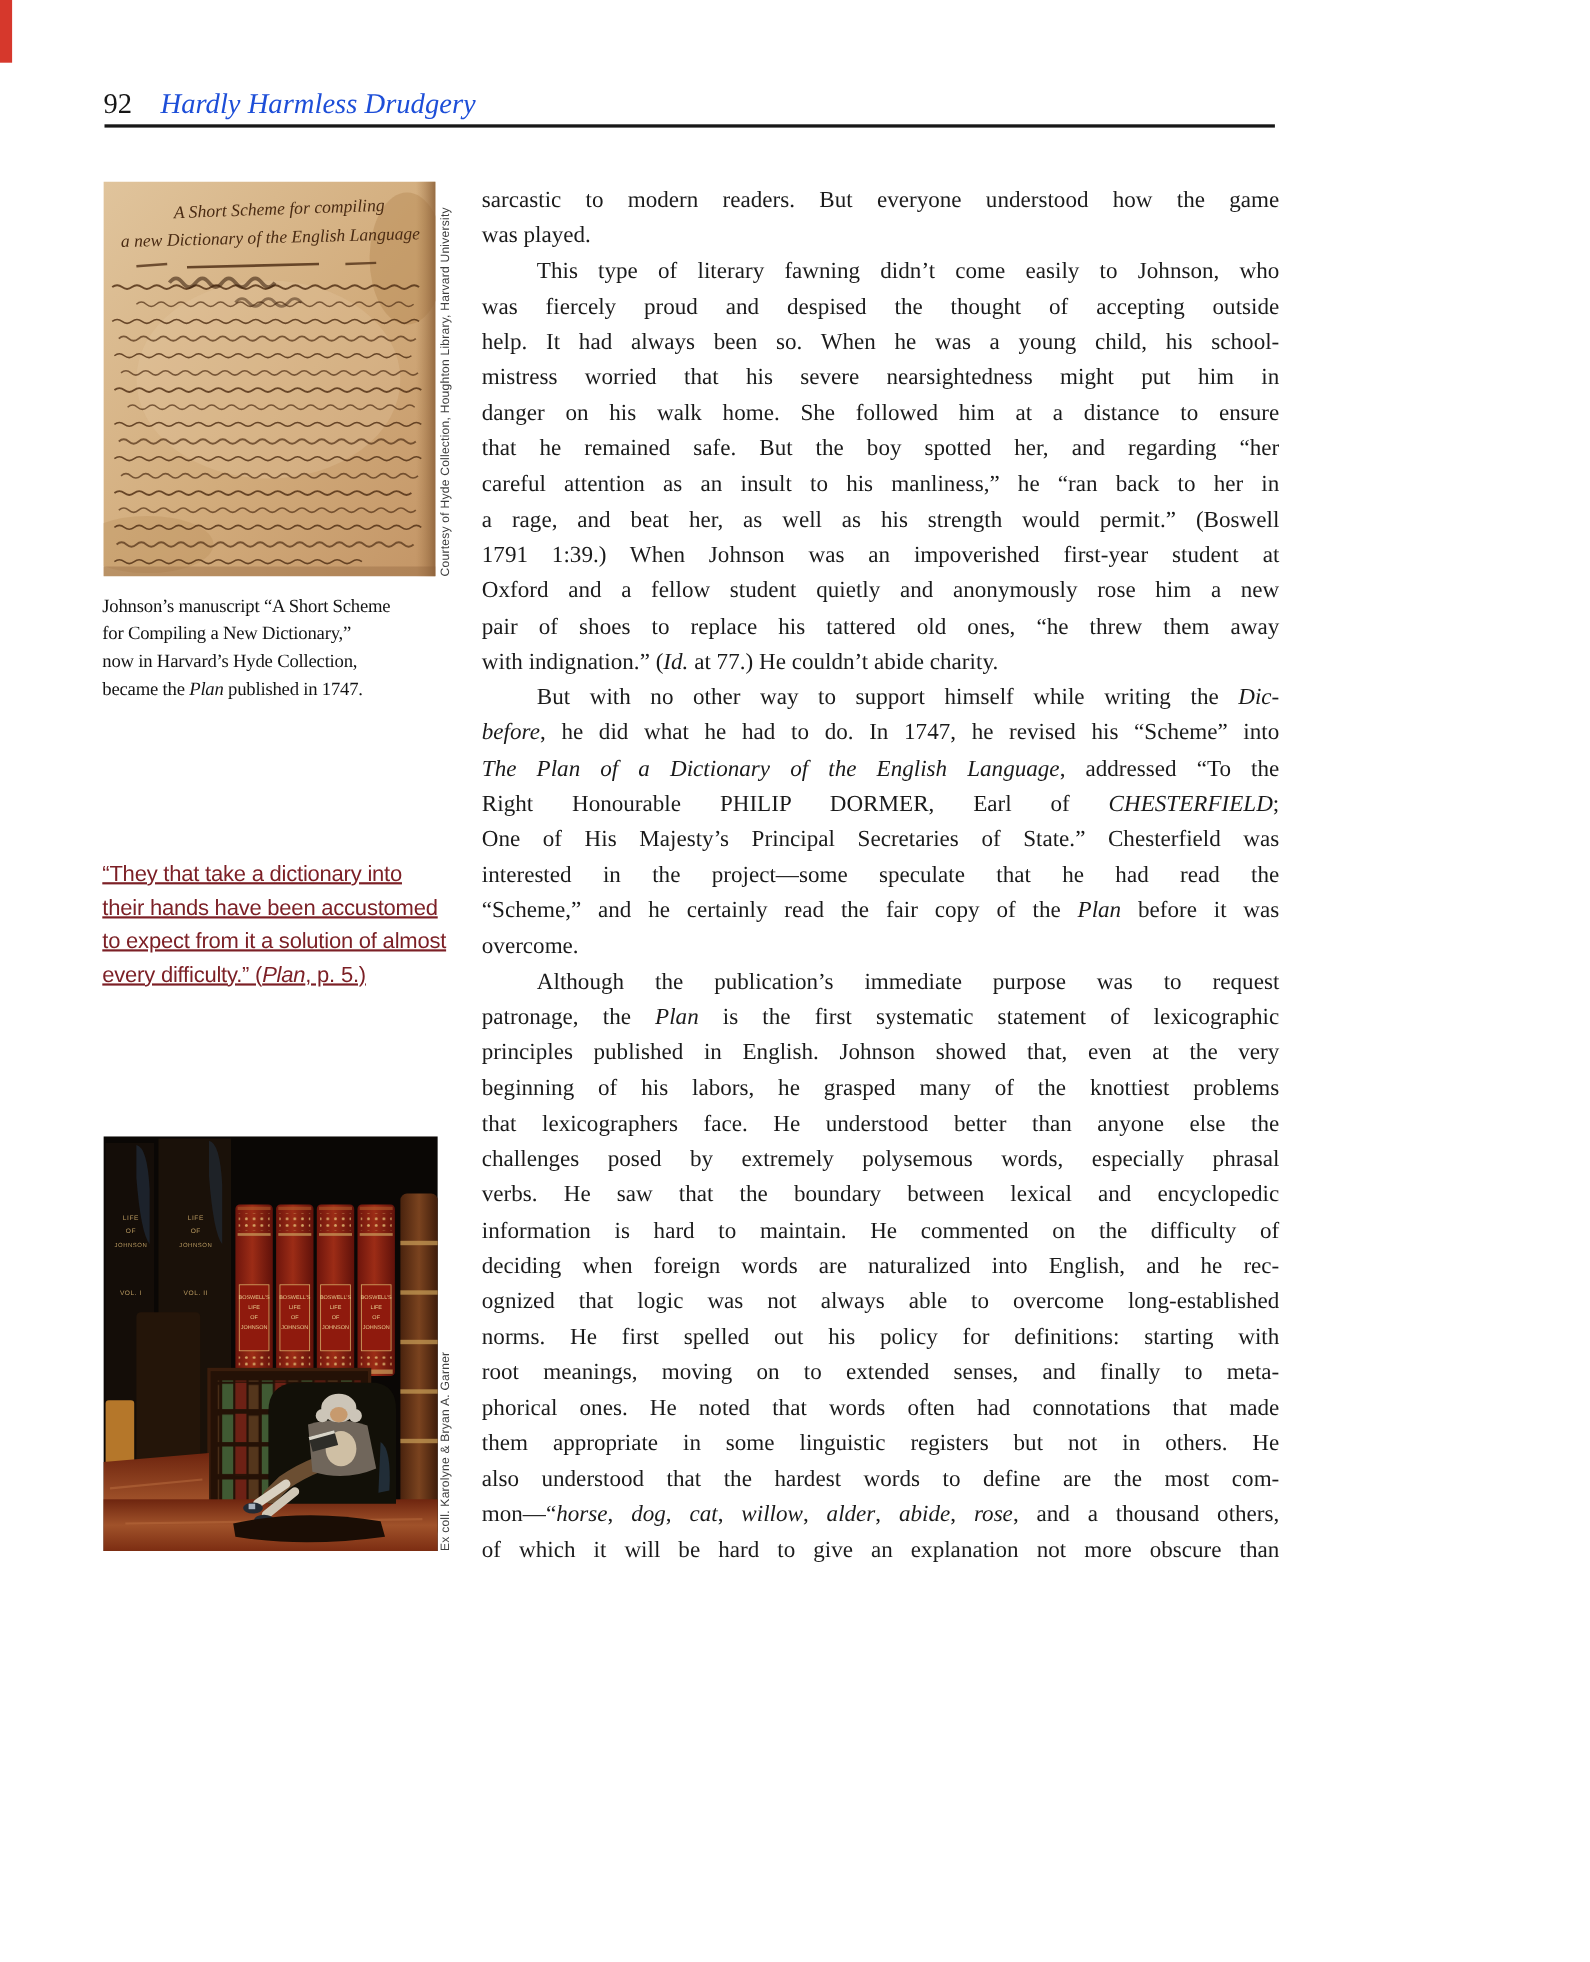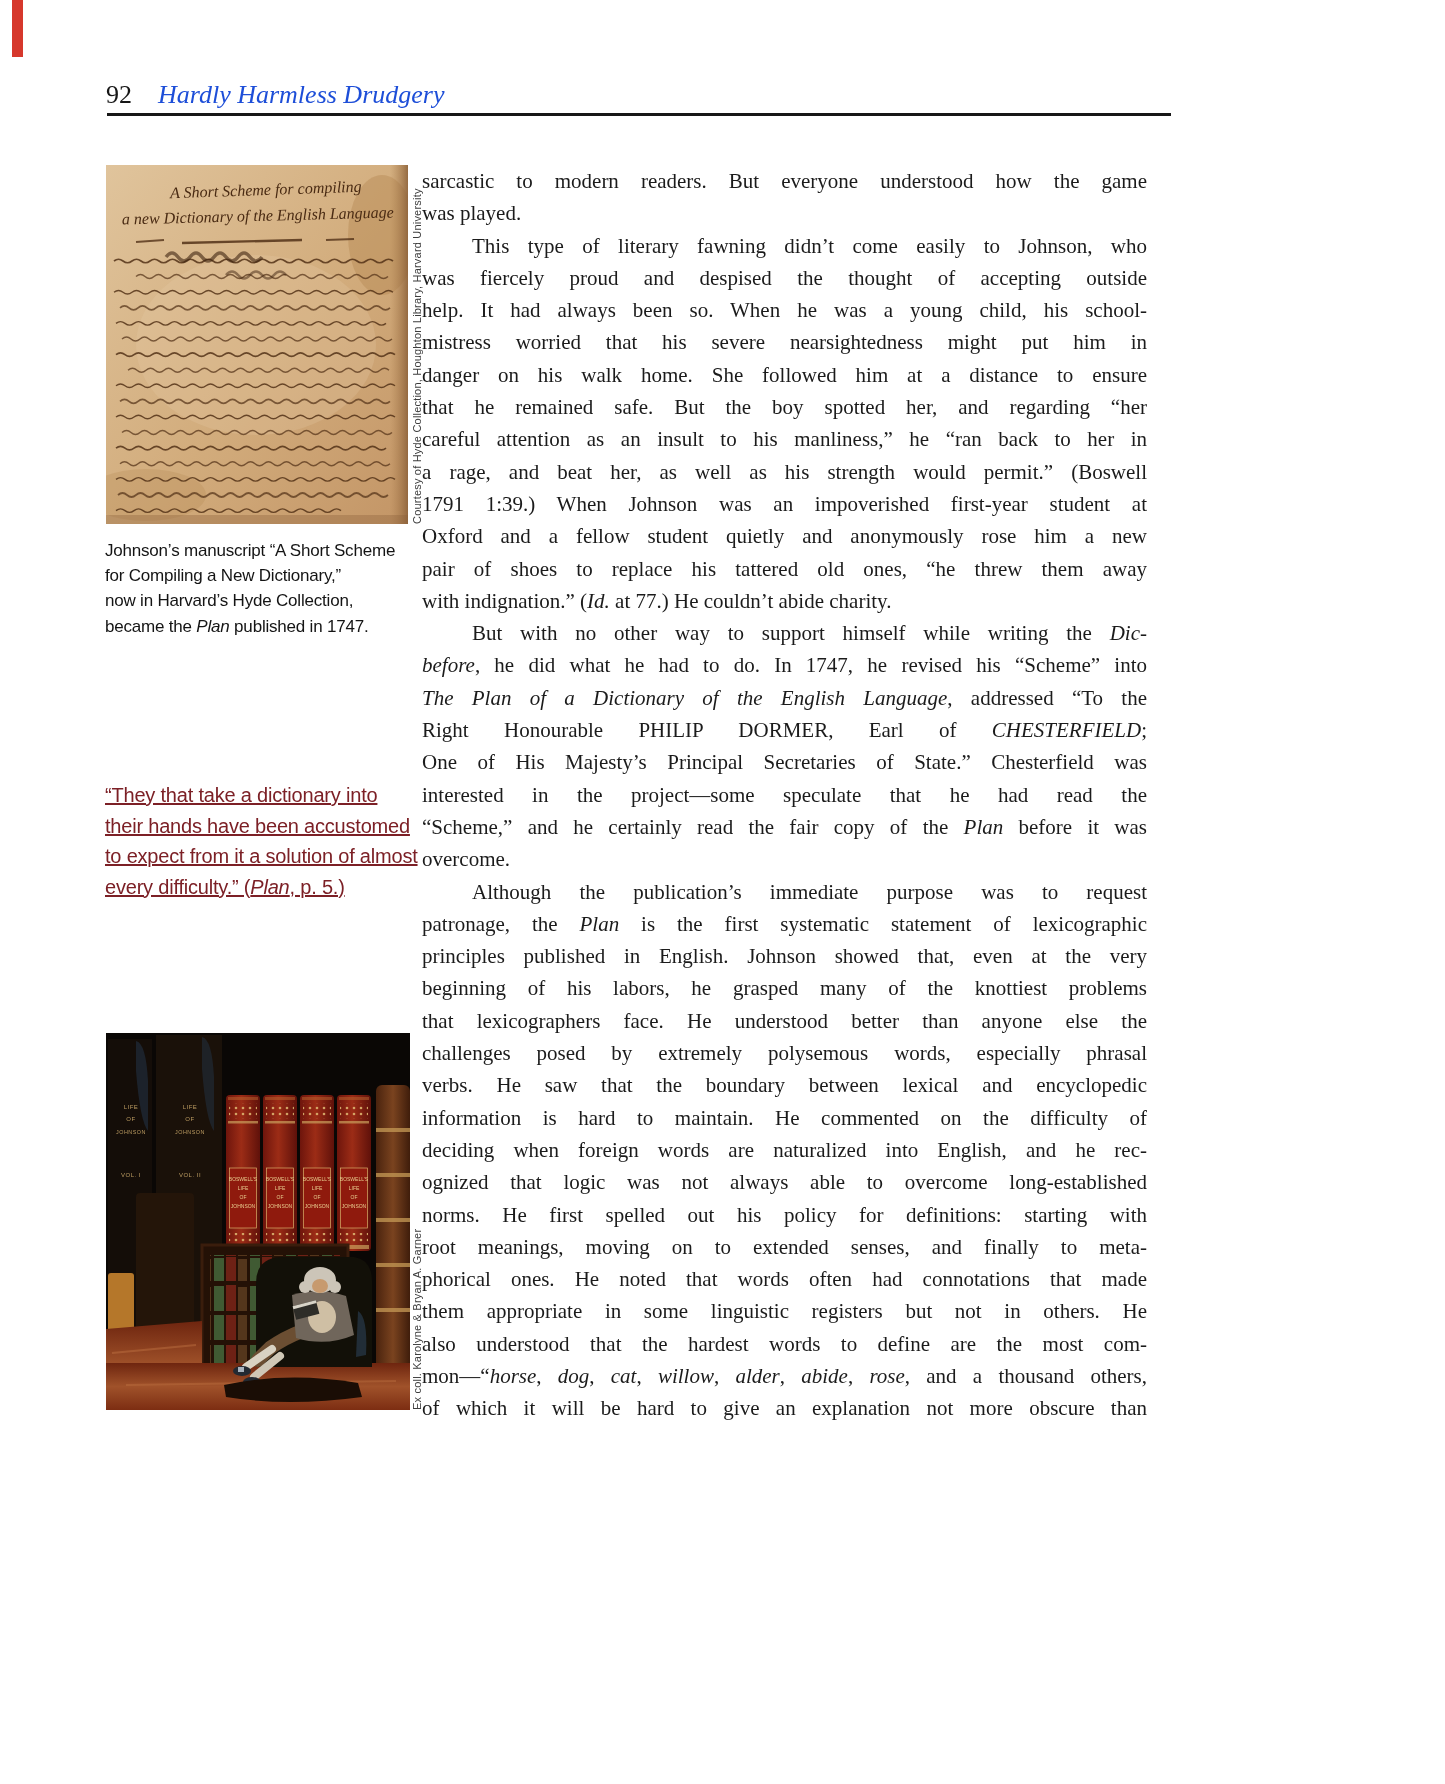--- a/index.html
+++ b/index.html
@@ -1,17 +1,17 @@
 <!DOCTYPE html>
 <html><head>
 <meta charset="utf-8">
 <style>
   html,body{margin:0;padding:0;background:#ffffff;}
   #page{position:relative;width:1225px;height:1784px;background:#ffffff;overflow:hidden;
-        font-family:"Liberation Serif",serif;color:#1b1b1b;margin-left:12px;}
+        font-family:"Liberation Serif",serif;color:#1b1b1b;}
   .abs{position:absolute;}
 
   
   #redtab{left:0;top:0;width:11px;height:57px;background:#d6382c;}
 
   
   #pagenum{left:94px;top:80px;font-size:26px;color:#161616;}
   #runhead{left:146px;top:80px;font-size:26px;font-style:italic;color:#1d4ed8;}
   #hrule{left:95px;top:113px;width:1064px;height:3px;background:#171717;}
 
@@ -19,31 +19,31 @@
   #fig1{left:94px;top:165px;width:302px;height:359px;}
   #fig2{left:94px;top:1033px;width:304px;height:377px;}
   #fig1 svg,#fig2 svg{display:block;width:100%;height:100%;}
 
   .vcred{font-family:"Liberation Sans",sans-serif;font-size:11px;color:#3d3d3d;
          writing-mode:vertical-rl;transform:rotate(180deg);letter-spacing:.2px;}
   #cred1{left:399px;top:165px;width:16px;height:359px;}
   #cred2{left:399px;top:1033px;width:16px;height:377px;}
 
   
-  #cap{left:93px;top:538px;width:320px;font-family:Liberation Sans, sans-serif;
+  #cap{left:93px;top:538px;width:320px;font-family:Liberation Serif, serif;
        font-size:17px;letter-spacing:-0.2px;color:#141414;}
   #cap .tline{line-height:25.2px;text-align:left;}
 
   
   #pq{left:93px;top:780px;width:356px;font-family:"Liberation Sans",sans-serif;
       font-size:20px;letter-spacing:-0.2px;color:#7c2026;}
   #pq .tline{line-height:30.5px;text-align:left;text-decoration:underline;}
 
   
-  #bodycol{left:410px;top:165px;width:725px;}
+  #bodycol{left:438px;top:165px;width:725px;}
   #bodycol .tline{height:32.3px;line-height:32.3px;font-size:21px;
                   text-align:justify;text-align-last:justify;}
   #bodycol .tline.pl{text-align-last:left;}
   #bodycol .tline.ind{padding-left:50px;}
 
   i{font-style:italic;}
   svg text{font-family:"Liberation Sans",sans-serif;}
   .mstitle{font-family:"Liberation Serif",serif;font-style:italic;}
 </style>
 </head>

